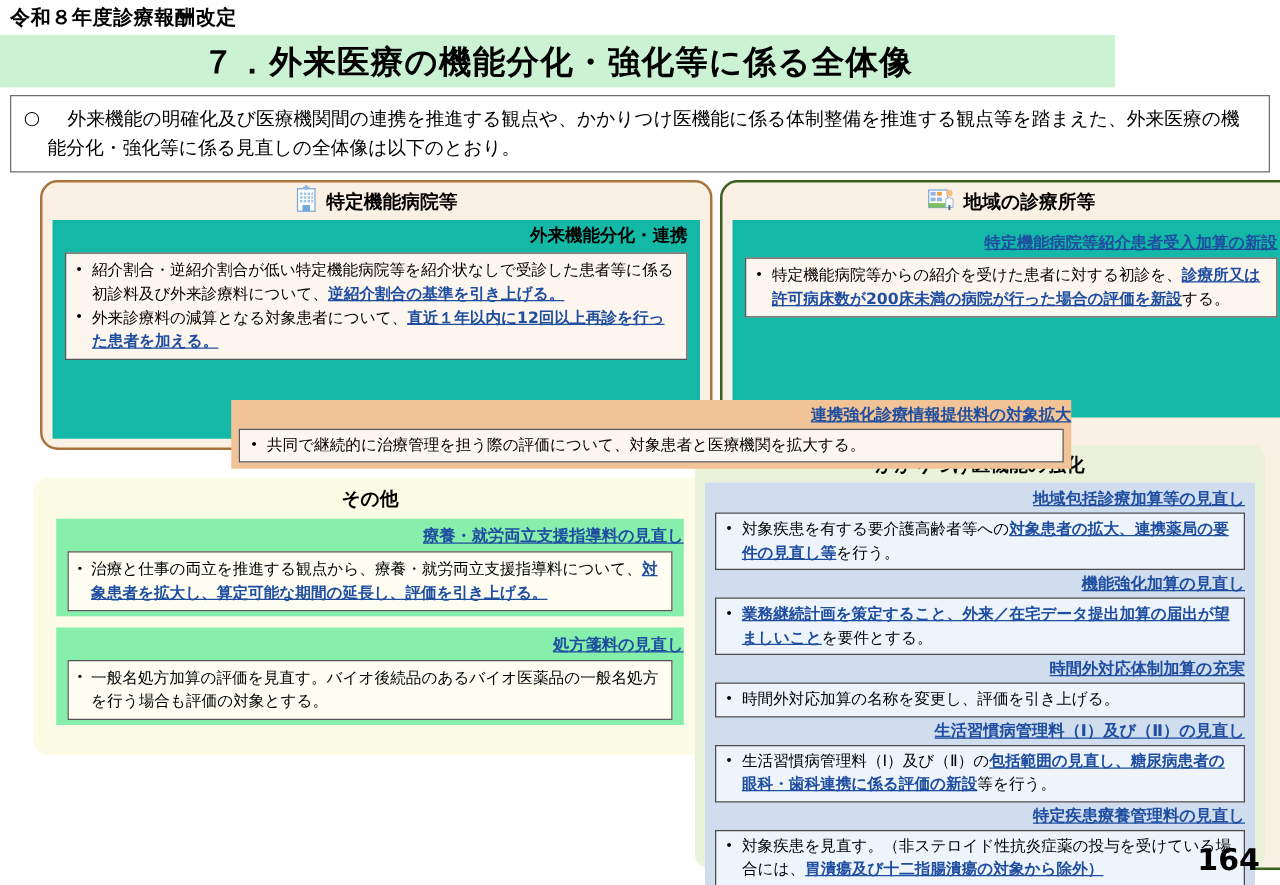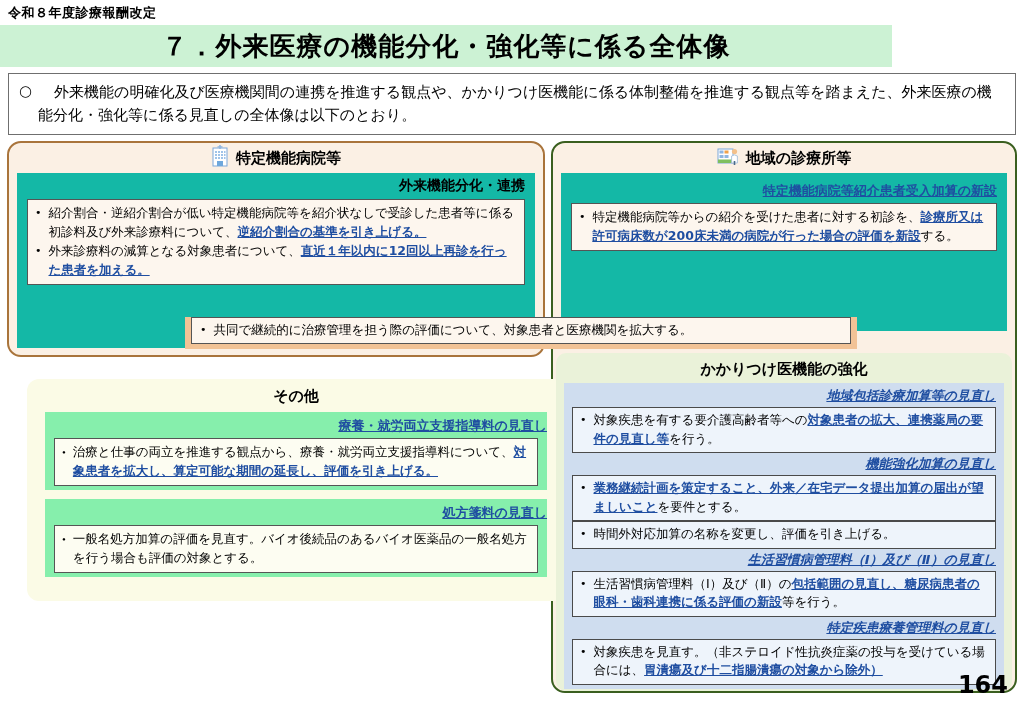--- a/index.html
+++ b/index.html
@@ -8,21 +8,21 @@
     width: 1024px;
     height: 708px;
     background: #ffffff;
     font-family: "DejaVu Sans", "Liberation Sans", sans-serif;
     position: relative;
     overflow: hidden;
   }
 
   
   .doc-kicker {
-    font-size: 13px;
+    font-size: 16px;
     font-weight: 700;
     color: #000;
     padding: 4px 0 3px 8px;
     letter-spacing: .5px;
   }
 
   .title-band {
     background: #ccf2d4;
     height: 42px;
     display: flex;
@@ -59,20 +59,21 @@
     position: relative;
     width: 1024px;
     height: 560px;
     margin-top: 6px;
   }
 
   
   .panel {
     position: absolute;
     border-radius: 14px;
+    margin-left: 25px;
   }
   .panel-hospital {
     left: 7px; top: 0px; width: 538px; height: 216px;
     background: #fbf0e4;
     border: 2px solid #a9743b;
   }
   .panel-clinic {
     left: 551px; top: 0px; width: 466px; height: 552px;
     background: #fbf0e4;
     border: 2px solid #3a5f1f;
@@ -191,21 +192,21 @@
     font-weight: 700;
     color: #000;
     padding: 7px 0 4px 0;
   }
   .kakari-inner {
     background: #cfddef;
     margin: 0 8px;
     padding: 2px 0 4px 0;
   }
   .kakari-inner .measure { margin: 0 8px; }
-  .kakari-inner .measure-title { padding: 2px 0 2px 0; font-style: italic; }
+  .kakari-inner .measure-title { padding: 2px 0 2px 0; }
   .kakari-inner .measure-box {
     background: #eef4fb;
     border: 1px solid #4a4a4a;
     padding: 3px 7px 4px 7px;
   }
 
   .page-number {
     position: absolute;
     right: 16px; bottom: 2px;
     font-size: 24px;
@@ -303,20 +304,21 @@
           <div class="li">
             <span class="dot">•</span>
             <span class="txt"><span>特定機能病院等からの紹介を受けた患者に対する初診を、</span><span class="hl">診療所又は許可病床数が200床未満の病院が行った場合の評価を新設</span><span>する。</span></span>
           </div>
         </div>
       </div>
     </div>
   </div>
 
   <div class="bridge">
+    <div class="measure-title">連携強化診療情報提供料の対象拡大</div>
     <div class="bridge-inner">
       <div class="li">
         <span class="dot">•</span>
         <span class="txt"><span>共同で継続的に治療管理を担う際の評価について、対象患者と医療機関を拡大する。</span></span>
       </div>
     </div>
   </div>
 
   <div class="panel-other">
     <div class="other-title">その他</div>
@@ -360,20 +362,21 @@
         <div class="measure-title">機能強化加算の見直し</div>
         <div class="measure-box">
           <div class="li">
             <span class="dot">•</span>
             <span class="txt"><span class="hl">業務継続計画を策定すること、外来／在宅データ提出加算の届出が望ましいこと</span><span>を要件とする。</span></span>
           </div>
         </div>
       </div>
 
       <div class="measure">
+        <div class="measure-title">時間外対応体制加算の充実</div>
         <div class="measure-box">
           <div class="li">
             <span class="dot">•</span>
             <span class="txt"><span>時間外対応加算の名称を変更し、評価を引き上げる。</span></span>
           </div>
         </div>
       </div>
 
       <div class="measure">
         <div class="measure-title">生活習慣病管理料（Ⅰ）及び（Ⅱ）の見直し</div>

